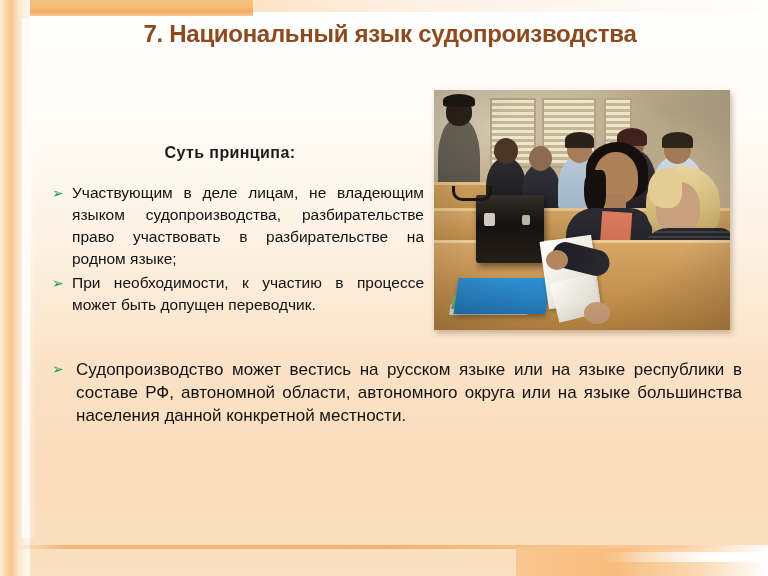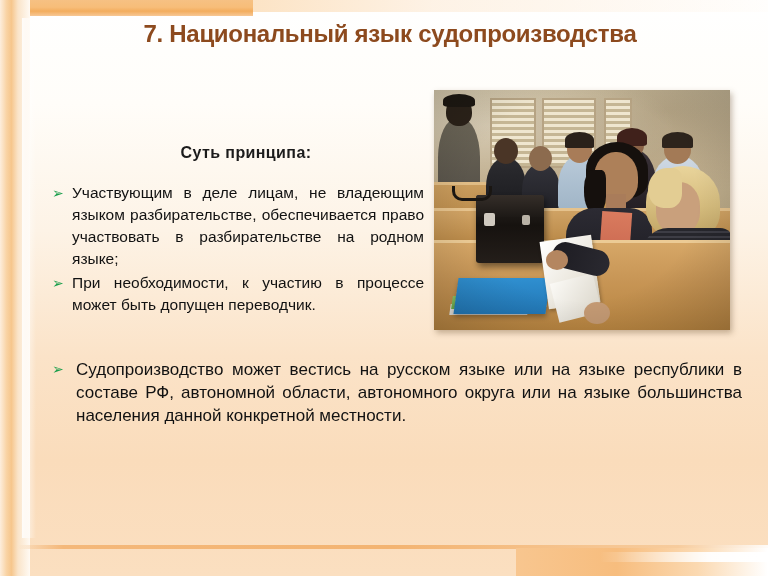--- a/index.html
+++ b/index.html
@@ -141,21 +141,21 @@
     font-size: 24px;
     font-weight: bold;
     color: #8d4a1e;
     letter-spacing: -0.3px;
     white-space: nowrap;
   }
 
   
   .subtitle {
     position: absolute;
-    left: 76px;
+    left: 60px;
     top: 144px;
     width: 340px;
     text-align: center;
     font-size: 16px;
     font-weight: bold;
     color: #1b1b1b;
     letter-spacing: 0.4px;
   }
 
   
@@ -470,21 +470,21 @@
   <div class="deco-bottom-right-sliver"></div>
 
   <div class="title">7. Национальный язык судопроизводства</div>
 
   <div class="subtitle">Суть  принципа:</div>
 
   <div class="bullets-left">
 
     <div class="bullet">
       <span class="bullet-marker">➢</span>
-      <span class="bullet-text">Участвующим в деле лицам, не владеющим языком разбирательстве, обеспечивается право участвовать в разбирательстве на родном языке;</span>
+      <span class="bullet-text">Участвующим в деле лицам, не владеющим языком судопроизводства, разбирательстве право участвовать в разбирательстве на родном языке;</span>
     </div>
 
     <div class="bullet">
       <span class="bullet-marker">➢</span>
       <span class="bullet-text">При необходимости, к участию в процессе может быть допущен переводчик.</span>
     </div>
 
   </div>
 
   <div class="bullets-bottom">

